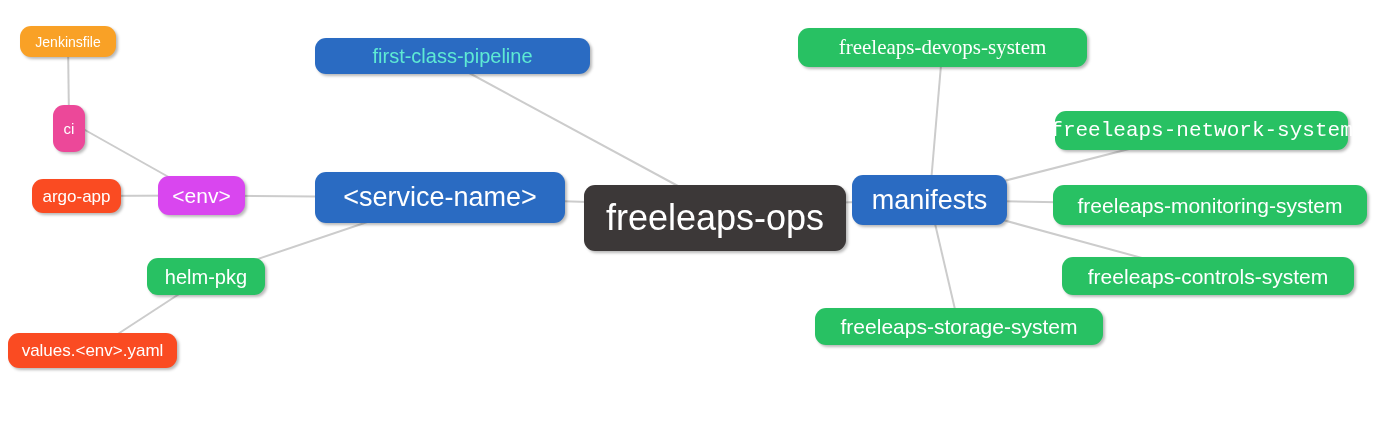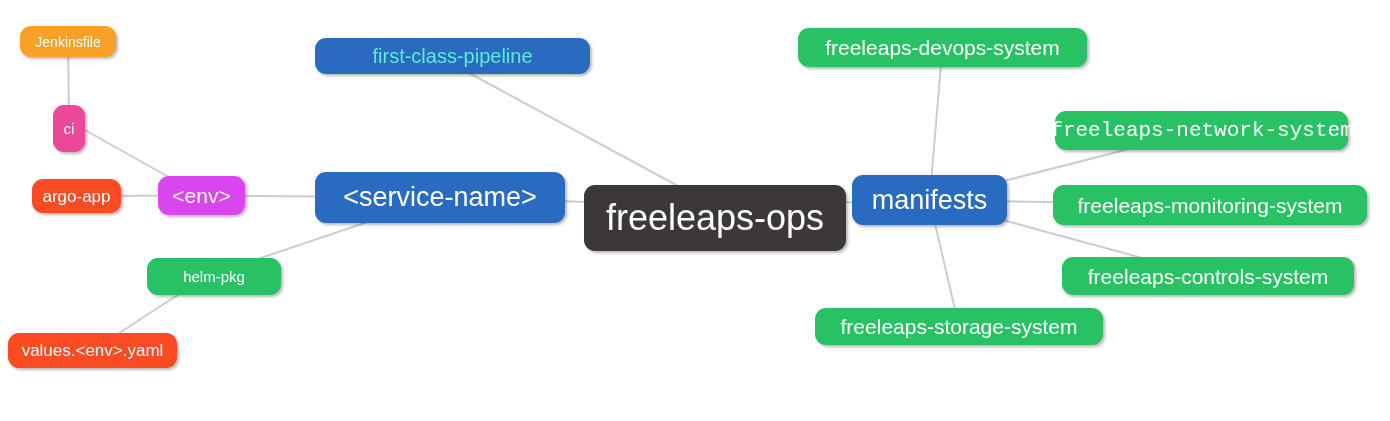--- a/index.html
+++ b/index.html
@@ -62,39 +62,39 @@
     </div>
     <div class="node" style="left: 53px; top: 105px; width: 32px; height: 47px; background: #ec4899; font-size: 15px; color: rgb(255, 255, 255);">
       <span>ci</span>
     </div>
     <div class="node" style="left: 32px; top: 179px; width: 89px; height: 34px; background: rgb(250, 75, 34); font-size: 17px; color: rgb(255, 255, 255);">
       <span>argo-app</span>
     </div>
     <div class="node" style="left: 158px; top: 176px; width: 87px; height: 39px; background: #d946ef; font-size: 21px; color: rgb(255, 255, 255);">
       <span>&lt;env&gt;</span>
     </div>
-    <div class="node" style="left: 147px; top: 258px; width: 134px; height: 37px; background: rgb(40, 193, 99); font-size: 15px; color: rgb(255, 255, 255);">
+    <div class="node" style="left: 147px; top: 258px; width: 118px; height: 37px; background: rgb(40, 193, 99); font-size: 20px; color: rgb(255, 255, 255);">
       <span>helm-pkg</span>
     </div>
     <div class="node" style="left: 8px; top: 333px; width: 169px; height: 35px; background: rgb(250, 75, 34); font-size: 17px; color: rgb(255, 255, 255);">
       <span>values.&lt;env&gt;.yaml</span>
     </div>
     <div class="node" style="left: 315px; top: 38px; width: 275px; height: 36px; background: rgb(42, 107, 194); font-size: 20px; color: #5eead4;">
       <span>first-class-pipeline</span>
     </div>
     <div class="node" style="left: 315px; top: 172px; width: 250px; height: 51px; background: rgb(42, 107, 194); font-size: 27px; color: rgb(255, 255, 255);">
       <span>&lt;service-name&gt;</span>
     </div>
     <div class="node" style="left: 584px; top: 173px; width: 262px; height: 66px; background: rgb(60, 56, 56); font-size: 36px; color: rgb(255, 255, 255); margin-top: 12px;">
       <span>freeleaps-ops</span>
     </div>
     <div class="node" style="left: 852px; top: 175px; width: 155px; height: 50px; background: rgb(42, 107, 194); font-size: 27px; color: rgb(255, 255, 255);">
       <span>manifests</span>
     </div>
-    <div class="node" style="left: 798px; top: 28px; width: 289px; height: 39px; background: rgb(40, 193, 99); font-size: 21px; color: rgb(255, 255, 255);">
+    <div class="node" style="left: 798px; top: 28px; width: 289px; height: 39px; background: rgb(40, 193, 99); font-size: 21px; color: rgb(255, 255, 255); font-family: Liberation Serif, serif;">
       <span>freeleaps-devops-system</span>
     </div>
     <div class="node" style="left: 1055px; top: 111px; width: 293px; height: 39px; background: rgb(40, 193, 99); font-size: 21px; color: rgb(255, 255, 255); font-family: Liberation Mono, monospace;">
       <span>freeleaps-network-system</span>
     </div>
     <div class="node" style="left: 1053px; top: 185px; width: 314px; height: 40px; background: rgb(40, 193, 99); font-size: 21px; color: rgb(255, 255, 255);">
       <span>freeleaps-monitoring-system</span>
     </div>
     <div class="node" style="left: 1062px; top: 257px; width: 292px; height: 38px; background: rgb(40, 193, 99); font-size: 21px; color: rgb(255, 255, 255);">
       <span>freeleaps-controls-system</span>

